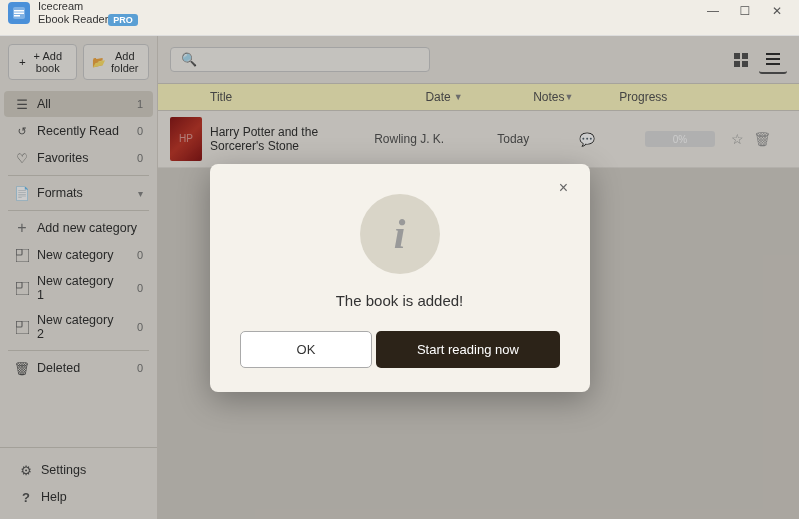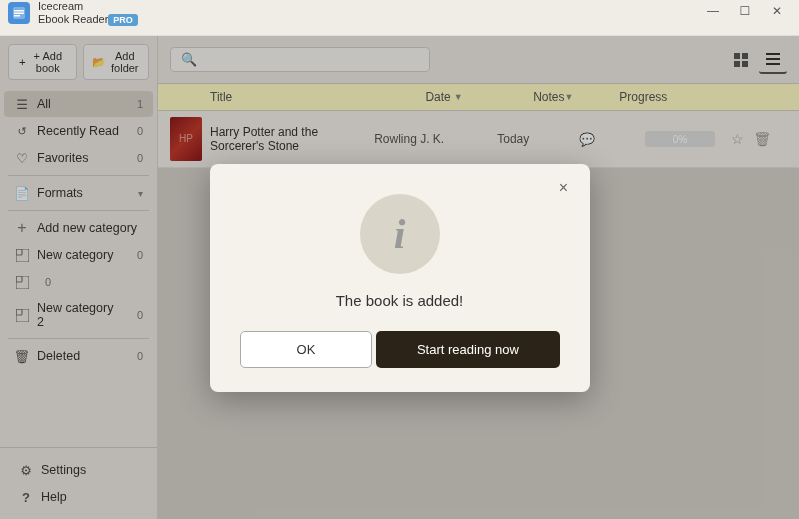--- a/index.html
+++ b/index.html
@@ -467,20 +467,21 @@
         <span class="sidebar-item-count">0</span>
       </div>
 
       <div class="sidebar-item">
         <span class="sidebar-item-icon">
           <svg width="13" height="13" viewBox="0 0 13 13">
               <rect x="0" y="0" width="13" height="13" rx="1" fill="none" stroke="#777" stroke-width="1.2"></rect>
               <rect x="0" y="0" width="6" height="6" rx="1" fill="none" stroke="#777" stroke-width="1.2"></rect>
             </svg>
         </span>
+        <span class="sidebar-item-label">New category 1</span>
         <span class="sidebar-item-count">0</span>
       </div>
 
       <div class="sidebar-item">
         <span class="sidebar-item-icon">
           <svg width="13" height="13" viewBox="0 0 13 13">
               <rect x="0" y="0" width="13" height="13" rx="1" fill="none" stroke="#777" stroke-width="1.2"></rect>
               <rect x="0" y="0" width="6" height="6" rx="1" fill="none" stroke="#777" stroke-width="1.2"></rect>
             </svg>
         </span>

